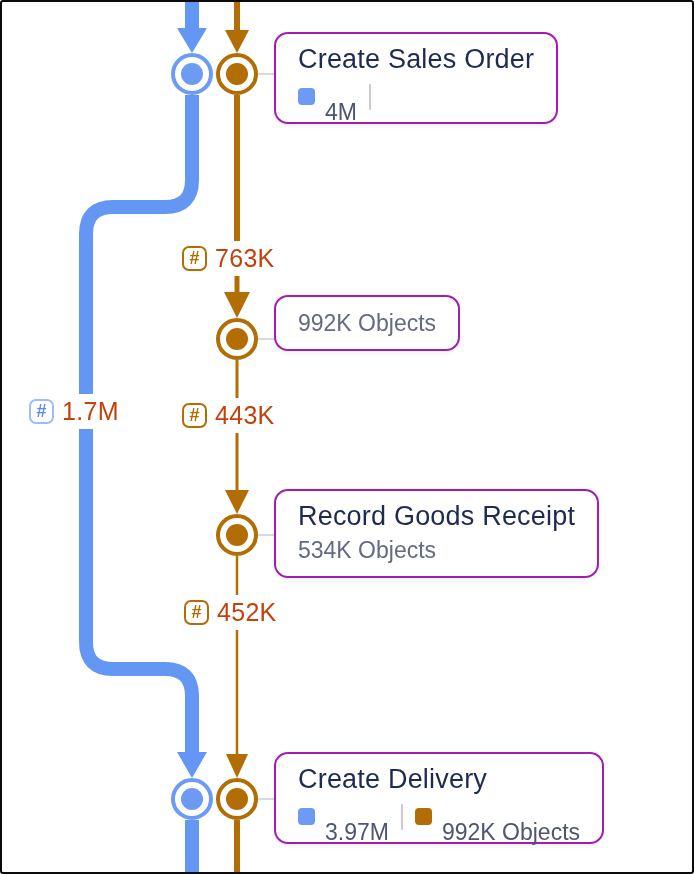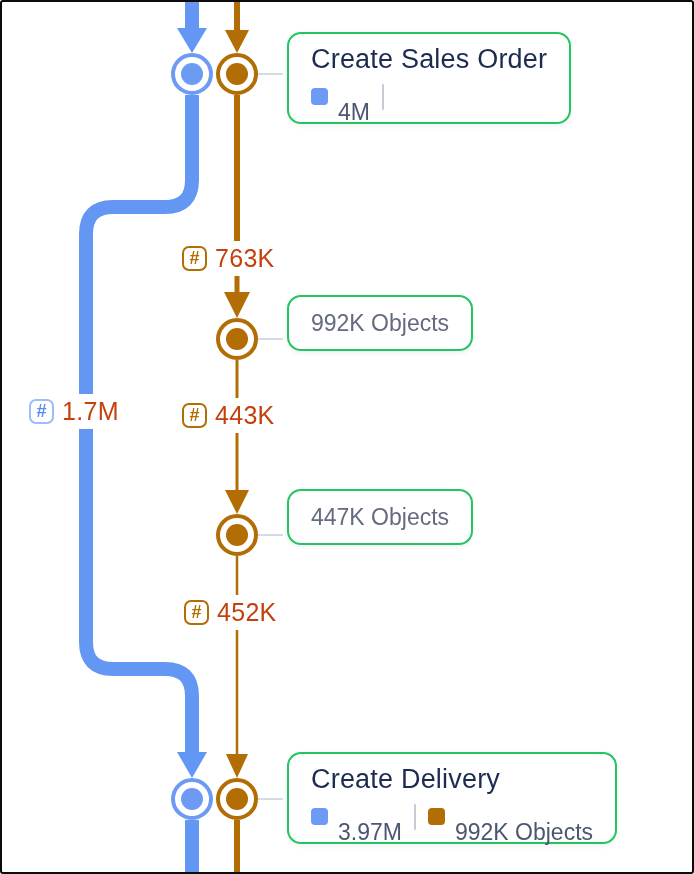--- a/index.html
+++ b/index.html
@@ -11,23 +11,23 @@
     border-radius:3px;
     background:#ffffff;
     overflow:hidden;
     font-family:"Liberation Sans", sans-serif;
   }
   .layer{position:absolute;left:0;top:0;}
 
   
   .node-card{
     position:absolute;
-    left:285px;
-    background:#ffffff;
-    border:2px solid #22c55e;
+    left:272px;
+    background:#ffffff;
+    border:2px solid #a21caf;
     border-radius:14px;
     padding:9px 22px 12px 22px;
     box-shadow:0 2px 5px rgba(30,43,80,0.07);
     white-space:nowrap;
   }
   .node-title{
     font-size:27px;
     line-height:33px;
     font-weight:500;
     color:#1e2b50;
@@ -170,21 +170,22 @@
       </span>
       <span class="legend-divider"></span>
     </div>
   </div>
 
   <div class="node-card" style="top:293px;">
     <div class="node-subtitle">992K Objects</div>
   </div>
 
   <div class="node-card" style="top:487px;">
-    <div class="node-subtitle">447K Objects</div>
+    <div class="node-title">Record Goods Receipt</div>
+    <div class="node-subtitle">534K Objects</div>
   </div>
 
   <div class="node-card" style="top:750px;">
     <div class="node-title">Create Delivery</div>
     <div class="legend-row">
       <span class="legend-item">
         <span class="swatch blue"></span>
         <span class="legend-value">3.97M</span>
       </span>
       <span class="legend-divider"></span>

